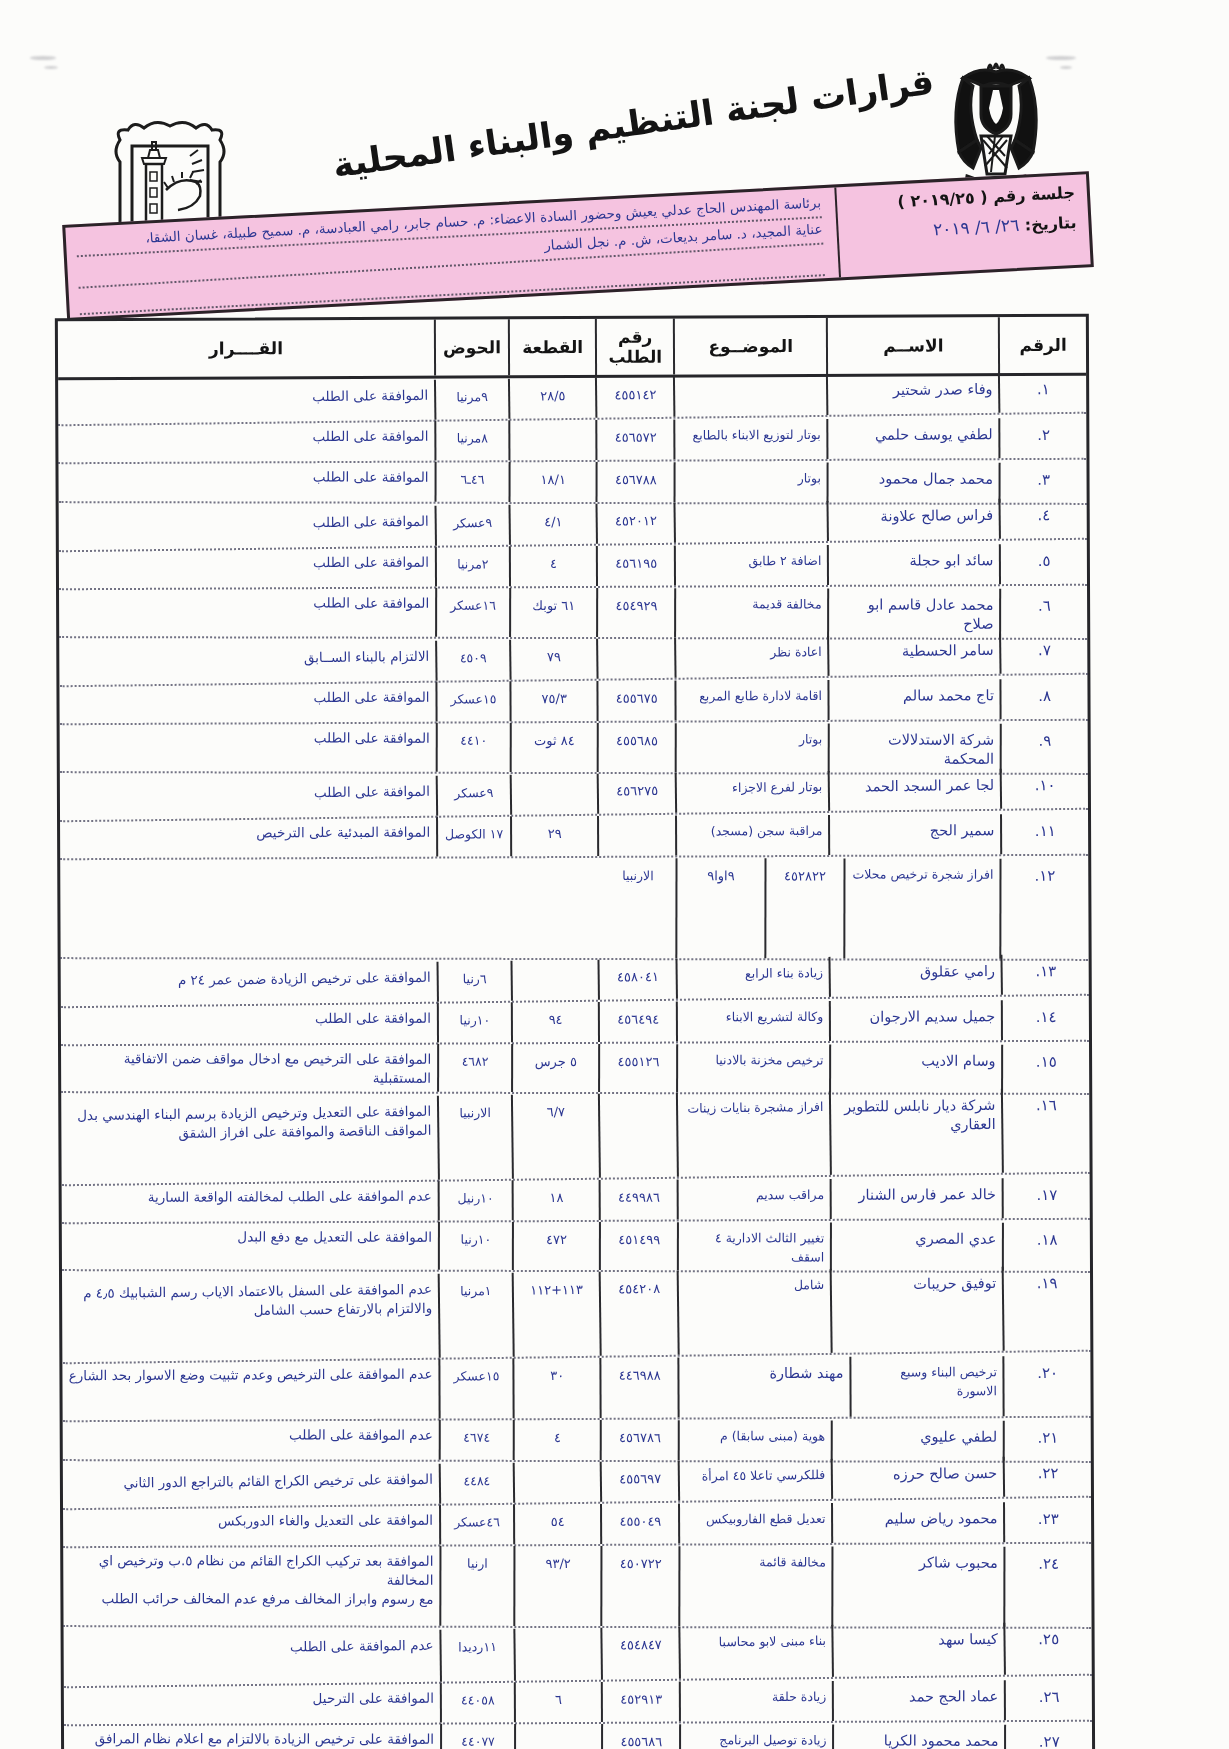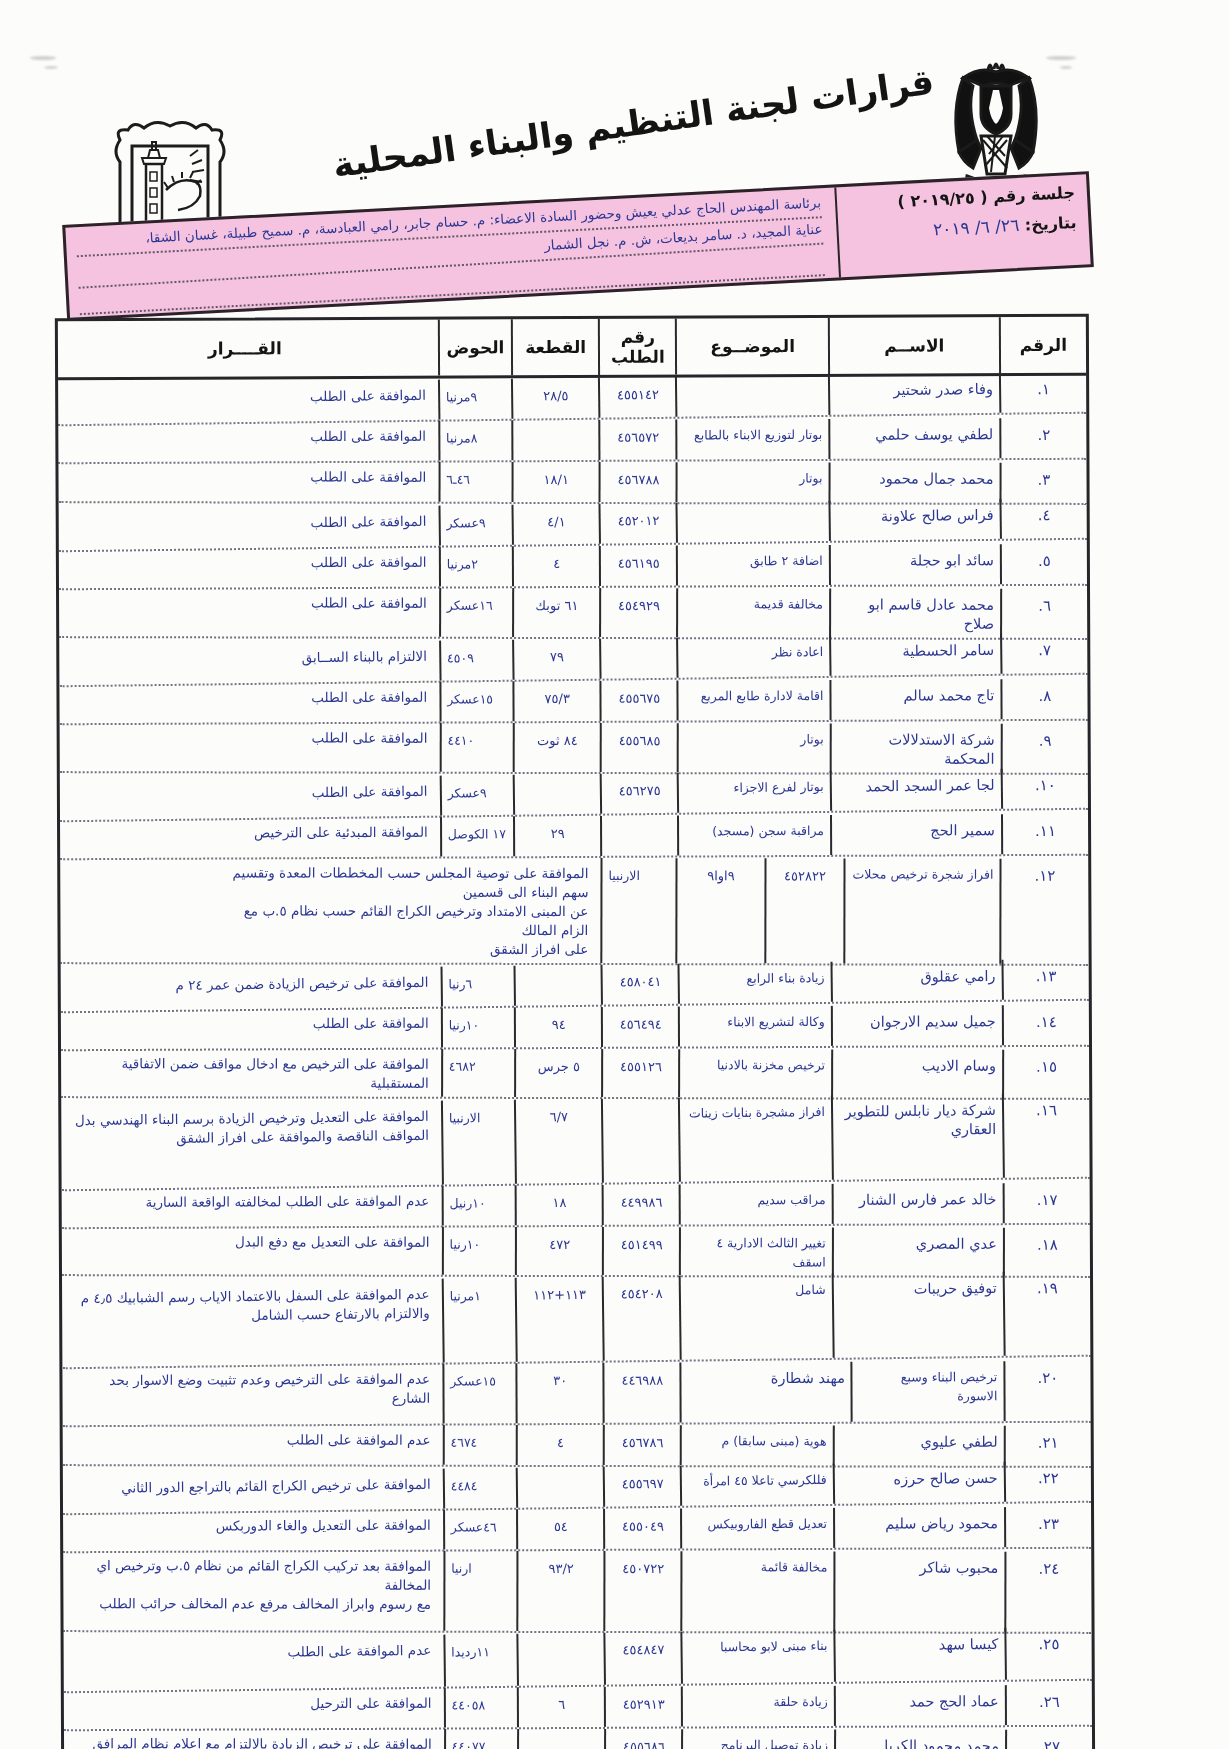--- a/index.html
+++ b/index.html
@@ -70,31 +70,31 @@
   .rows .row:nth-child(24){min-height:80px;}
   .rows .row:nth-child(25){min-height:52px;}
   .rows .row:last-child{border-bottom:none;}
   .c{box-sizing:border-box; padding:4px 6px; border-left:2px solid #2a2a2e;}
   .c:last-child{border-left:none;}
   .c-num{width:89px;}
   .c-name{width:175px;}
   .c-subject{width:156px;}
   .c-req{width:79px; padding:4px 2px;}
   .c-plot{width:89px;}
-  .c-basin{width:75px;margin-left:6px;}
+  .c-basin{width:75px;}
   .c-dec{width:383px;}
   .hcell{display:flex;align-items:center;justify-content:center;text-align:center;
     font-weight:bold;font-size:17px;color:#141414;}
   .ink-cell{color:#2c3792; font-size:14px; line-height:19px;}
   .c-num.ink-cell{font-size:15px; text-align:center; padding-top:8px;}
   .c-name.ink-cell{font-size:14.5px; padding-top:7px;}
   .c-subject.ink-cell{font-size:12.5px; padding-top:6px;}
   .c-req.ink-cell{font-size:13px; text-align:center; padding-top:8px; letter-spacing:1px;}
   .c-plot.ink-cell{font-size:13px; text-align:center; padding-top:8px;}
-  .c-basin.ink-cell{font-size:12.5px; text-align:left; padding-top:8px;}
+  .c-basin.ink-cell{font-size:12.5px; text-align:center; padding-top:8px;}
   .c-dec.ink-cell{font-size:13.5px; padding-top:6px; white-space:pre-line; text-align:right;}
 </style>
 </head>
 <body>
 
 <div class="page">
 
   <div class="noise n1"></div>
   <div class="noise n2"></div>
   <div class="noise n3"></div>
@@ -285,23 +285,20 @@
     <div class="c c-basin ink-cell">١٧ الكوصل</div>
     <div class="c c-dec ink-cell">الموافقة المبدئية على الترخيص</div>
   </div>
 
   <div class="row">
     <div class="c c-num ink-cell">١٢.</div>
     <div class="c c-subject ink-cell">افراز شجرة ترخيص محلات</div>
     <div class="c c-req ink-cell">٤٥٢٨٢٢</div>
     <div class="c c-plot ink-cell">٩اوا٩</div>
     <div class="c c-basin ink-cell">الارنبيا</div>
-    <div class="c c-dec ink-cell">الموافقة على توصية المجلس حسب المخططات المعدة وتقسيم سهم البناء الى قسمين
-عن المبنى الامتداد وترخيص الكراج القائم حسب نظام ٥.ب مع الزام المالك
-على افراز الشقق</div>
   </div>
 
   <div class="row">
     <div class="c c-num ink-cell">١٣.</div>
     <div class="c c-name ink-cell">رامي عقلوق</div>
     <div class="c c-subject ink-cell">زيادة بناء الرابع</div>
     <div class="c c-req ink-cell">٤٥٨٠٤١</div>
     <div class="c c-plot ink-cell"></div>
     <div class="c c-basin ink-cell">٦رنيا</div>
     <div class="c c-dec ink-cell">الموافقة على ترخيص الزيادة ضمن عمر ٢٤ م</div>

